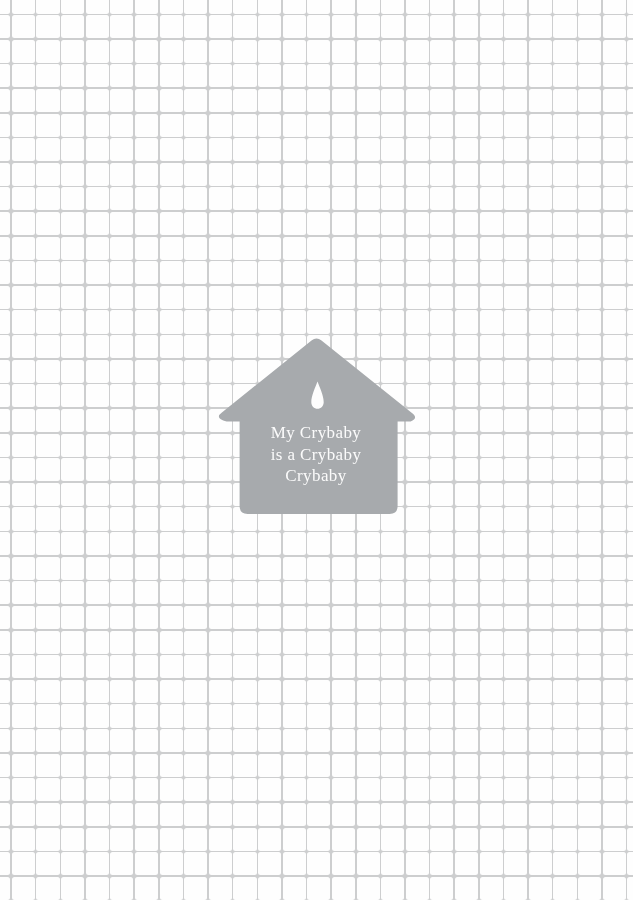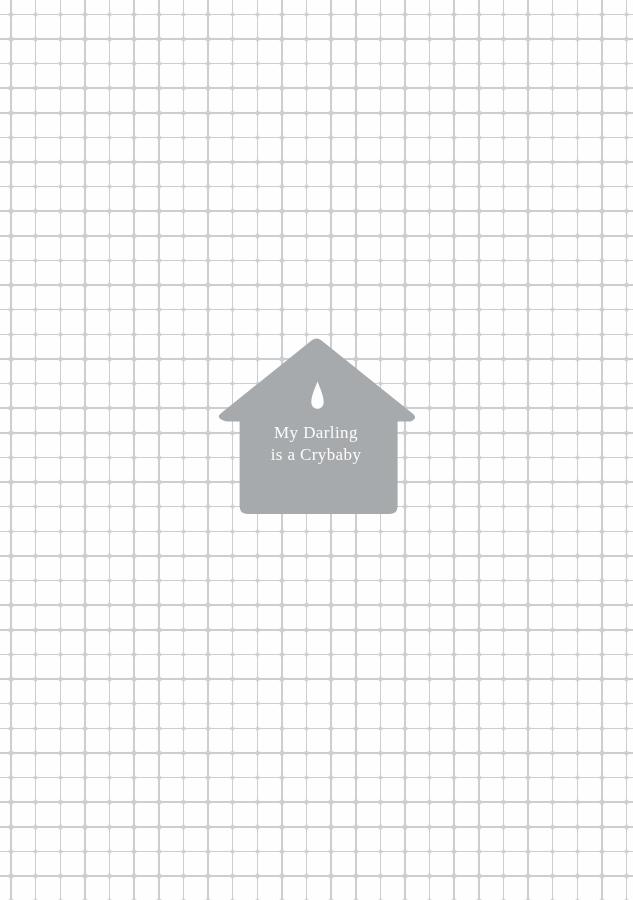--- a/index.html
+++ b/index.html
@@ -1073,17 +1073,18 @@
              Z" fill="#a7aaad"></path>
     <path d="M 317.5 381.5
              C 315.4 387.5 311.3 395.3 311.3 402.2
              C 311.3 405.9 314.1 408.8 317.5 408.8
              C 320.9 408.8 323.7 405.9 323.7 402.2
              C 323.7 395.3 319.6 387.5 317.5 381.5
              Z" fill="#fdfdfd"></path>
   </svg>
 
   <div class="house-text">
-    <div>My Darling</div>
+    <div>My Crybaby</div>
     <div>is a Crybaby</div>
+    <div>Crybaby</div>
   </div>
 
 </div>
 
 </body></html>

